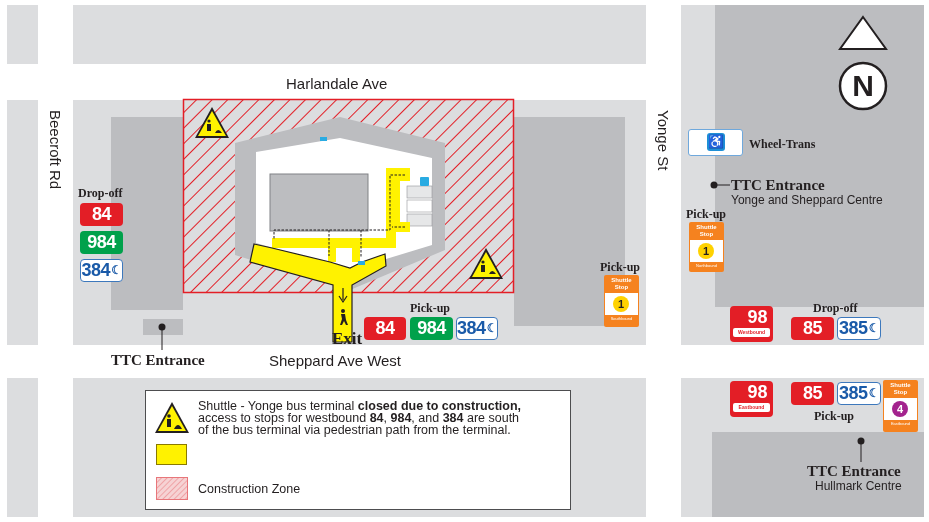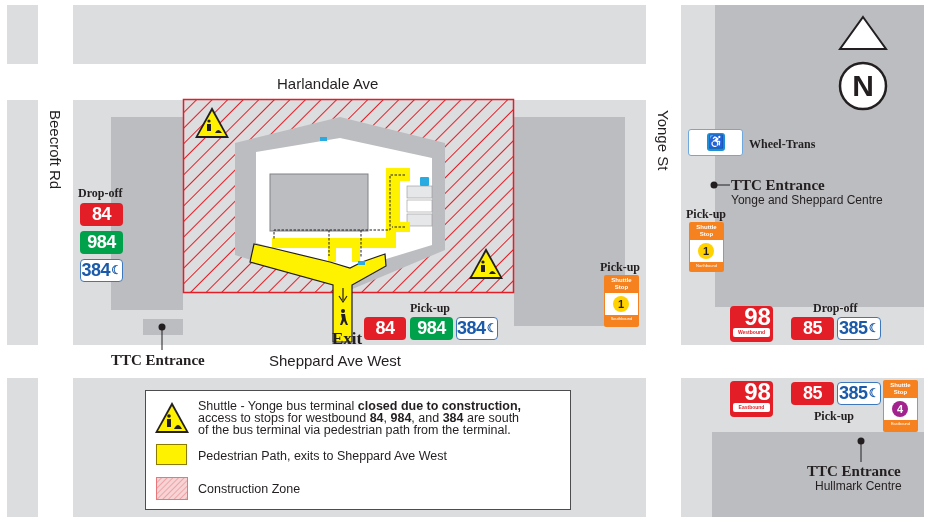--- a/index.html
+++ b/index.html
@@ -14,21 +14,21 @@
   .route {
     position: absolute; height: 23px; border-radius: 4px; color: #fff;
     font-weight: bold; font-size: 18px; text-align: center; line-height: 23px;
     font-family: "Liberation Sans", sans-serif; letter-spacing: -0.5px;
   }
   .route.red { background: #e31e26; }
   .route.green { background: #00a14b; }
   .route.night { background: #fff; color: #1a5aa8; border: 1.5px solid #3d78bc; line-height: 20px; }
   .route .moon { font-size: 12px; vertical-align: top; margin-left: 1px; }
   .dir-route { position: absolute; width: 43px; height: 36px; background: #e31e26; border-radius: 4px; color: #fff; text-align: center; }
-  .dir-route .num { font-weight: bold; font-size: 24px; line-height: 22px; display: block; padding-left: 12px; }
+  .dir-route .num { font-weight: bold; font-size: 18px; line-height: 22px; display: block; padding-left: 12px; }
   .dir-route .dir { display: block; margin: 0 3px; background: #fff; color: #e31e26; font-size: 5px; height: 9px; line-height: 9px; border-radius: 2px; font-weight: bold; }
   .shuttle { position: absolute; width: 34px; height: 50px; background: #f5821f; border-radius: 2px; text-align: center; color: #fff; }
   .shuttle .top { display: block; font-size: 6px; font-weight: bold; line-height: 7px; padding-top: 2px; height: 18px; }
   .shuttle .mid { display: block; background: #fff; height: 22px; position: relative; margin: 0 1px; }
   .shuttle .mid .c { position: absolute; left: 8px; top: 3px; width: 16px; height: 16px; border-radius: 50%; font-size: 11px; font-weight: bold; line-height: 16px; }
   .shuttle .mid .c.yellow { background: #ffd200; color: #231f20; }
   .shuttle .mid .c.purple { background: #a3238e; color: #fff; }
   .shuttle .bot { display: block; font-size: 4px; line-height: 8px; height: 8px; }
   .legend {
     position: absolute; left: 145px; top: 390px; width: 426px; height: 120px;
@@ -127,21 +127,21 @@
 
   <circle cx="861" cy="441" r="3.5" fill="#231f20"></circle>
   <line x1="861" y1="441" x2="861" y2="462" stroke="#231f20" stroke-width="1"></line>
 
   <polygon points="863,17 886,49 840,49" fill="#ffffff" stroke="#231f20" stroke-width="2"></polygon>
   <circle cx="863" cy="86" r="23" fill="#ffffff" stroke="#231f20" stroke-width="2.5"></circle>
 </svg>
 
 <div class="abs" style="left:849px;top:69px;width:28px;text-align:center;font-weight:bold;font-size:30px;line-height:34px;">N</div>
 
-<div class="street" style="left:277px;top:75px;">Harlandale Ave</div>
+<div class="street" style="left:286px;top:75px;">Harlandale Ave</div>
 <div class="street vert" style="left:47px;top:110px;">Beecroft Rd</div>
 <div class="street vert" style="left:655px;top:110px;">Yonge St</div>
 <div class="street" style="left:269px;top:352px;">Sheppard Ave West</div>
 
 <div class="lbl-b" style="left:78px;top:186px;">Drop-off</div>
 <div class="route red" style="left:80px;top:203px;width:43px;">84</div>
 <div class="route green" style="left:80px;top:231px;width:43px;">984</div>
 <div class="route night" style="left:80px;top:259px;width:43px;">
   <span>384</span><span class="moon">☾</span>
 </div>
@@ -219,18 +219,17 @@
     <polygon points="18,5 32,30 4,30" fill="#fff200"></polygon>
     <circle cx="15" cy="15" r="1.8" fill="#231f20"></circle>
     <path d="M13,18 L17,18 L17,26 L13,26 Z M20,28 Q24,20 28,28 Z" fill="#231f20"></path>
   </svg>
   <div class="row-text" style="left:52px;top:9px;width:370px;">
     <span>Shuttle - Yonge bus terminal </span><b>closed due to construction,</b><br>
     <span>access to stops for westbound </span><b>84</b><span>, </span><b>984</b><span>, and </span><b>384</b><span> are south</span><br>
     <span>of the bus terminal via pedestrian path from the terminal.</span>
   </div>
   <div class="abs" style="left:10px;top:53px;width:31px;height:21px;background:#fff200;border:1px solid #8a7a00;"></div>
-  <div class="row-text" style="left:52px;top:59px;">Pedestrian Path, exits to Sheppard Ave West</div>
   <svg class="abs" style="left:10px;top:86px;" width="32" height="23" viewBox="0 0 32 23">
     <rect x="0.5" y="0.5" width="31" height="22" fill="url(#hatchSmall)" stroke="#e8767a" stroke-width="1"></rect>
   </svg>
   <div class="row-text" style="left:52px;top:92px;">Construction Zone</div>
 </div>
 
 </body></html>

